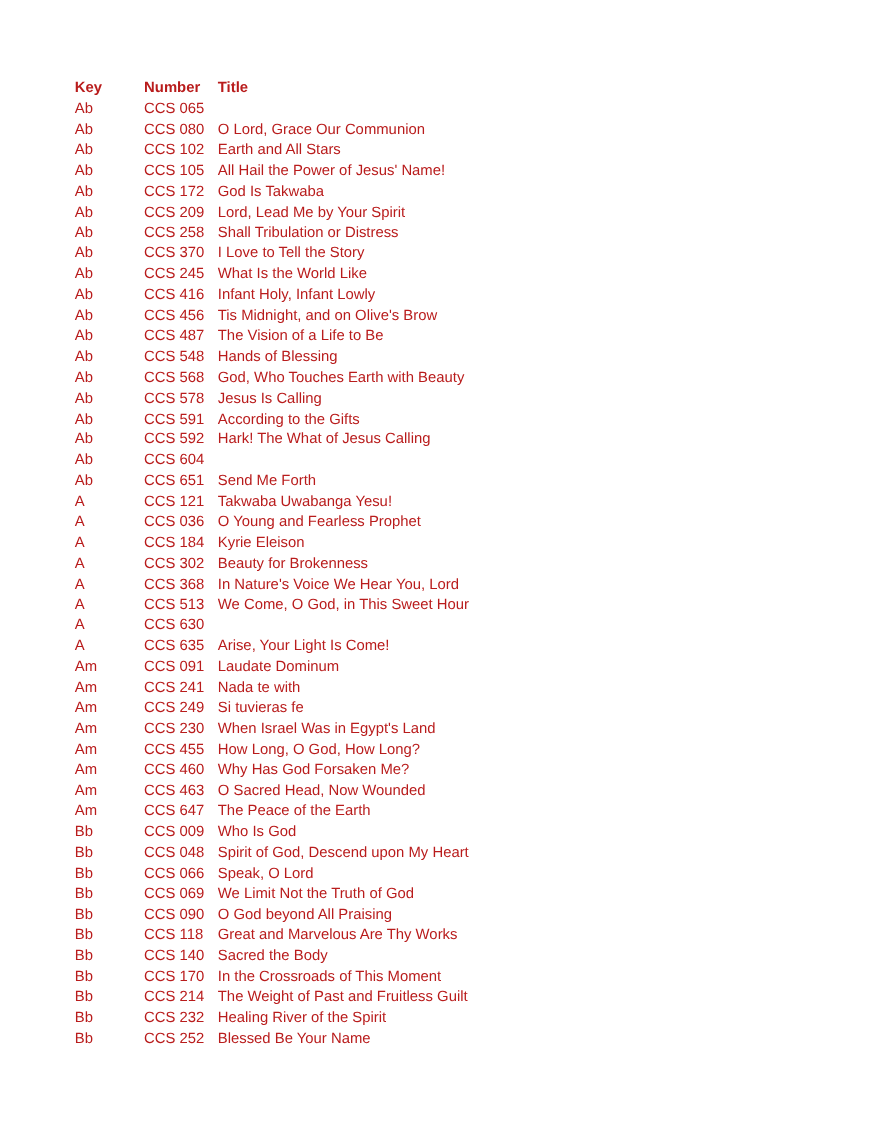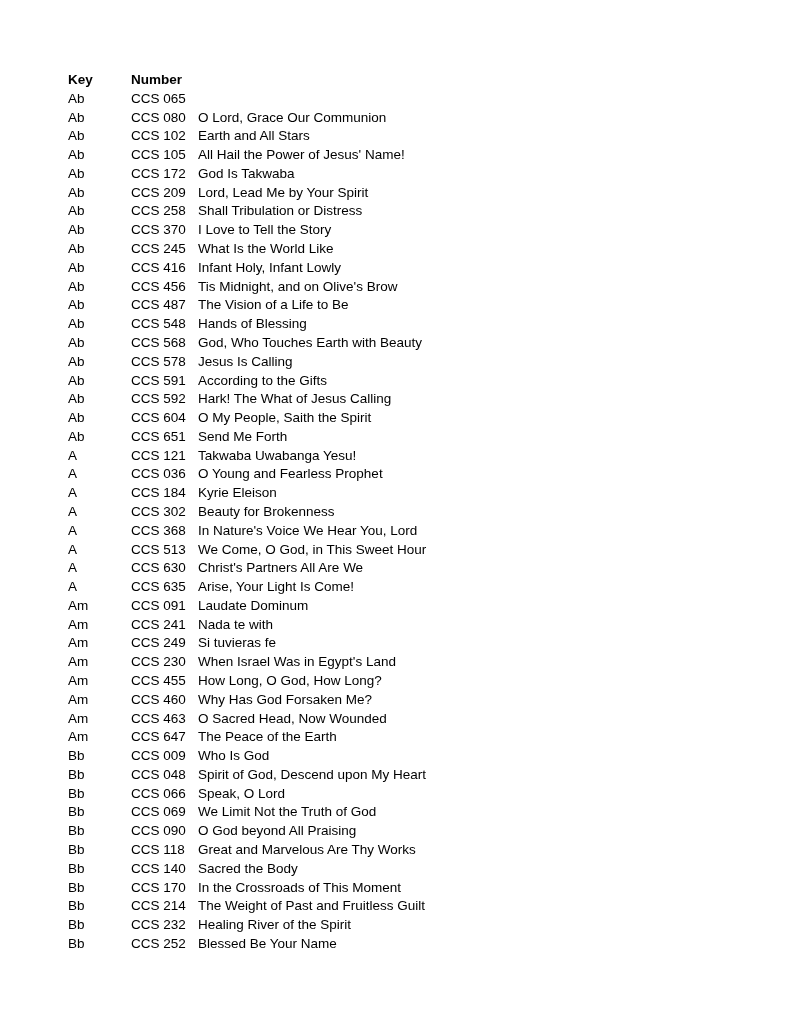--- a/index.html
+++ b/index.html
@@ -10,40 +10,41 @@
   }
   .page {
     width: 791px;
     height: 1024px;
     background: #ffffff;
     padding: 71px 40px 0 68px;
     overflow: hidden;
   }
   .hymn-table {
     width: 100%;
-    color: #000000;
+    color: #b91c1c;
     font-size: 13.5px;
   }
   .row {
     display: grid;
     grid-template-columns: 63px 67px 1fr;
     line-height: 18.78px;
     white-space: nowrap;
   }
   .row.header { font-weight: bold; }
   .cell { overflow: visible; }
 </style>
 </head>
 <body>
 
 <div class="page">
   <div class="hymn-table">
     <div class="row header">
       <span class="cell">Key</span>
       <span class="cell">Number</span>
+      <span class="cell">Title</span>
     </div>
     <div>
   <div class="row">
     <span class="cell">Ab</span>
     <span class="cell">CCS 065</span>
   </div>
 
   <div class="row">
     <span class="cell">Ab</span>
     <span class="cell">CCS 080</span>
@@ -136,21 +137,20 @@
 
   <div class="row">
     <span class="cell">Ab</span>
     <span class="cell">CCS 592</span>
     <span class="cell">Hark! The What of Jesus Calling</span>
   </div>
 
   <div class="row">
     <span class="cell">Ab</span>
     <span class="cell">CCS 604</span>
-    <span class="cell">O My People, Saith the Spirit</span>
   </div>
 
   <div class="row">
     <span class="cell">Ab</span>
     <span class="cell">CCS 651</span>
     <span class="cell">Send Me Forth</span>
   </div>
 
   <div class="row">
     <span class="cell">A</span>
@@ -184,21 +184,20 @@
 
   <div class="row">
     <span class="cell">A</span>
     <span class="cell">CCS 513</span>
     <span class="cell">We Come, O God, in This Sweet Hour</span>
   </div>
 
   <div class="row">
     <span class="cell">A</span>
     <span class="cell">CCS 630</span>
-    <span class="cell">Christ's Partners All Are We</span>
   </div>
 
   <div class="row">
     <span class="cell">A</span>
     <span class="cell">CCS 635</span>
     <span class="cell">Arise, Your Light Is Come!</span>
   </div>
 
   <div class="row">
     <span class="cell">Am</span>

